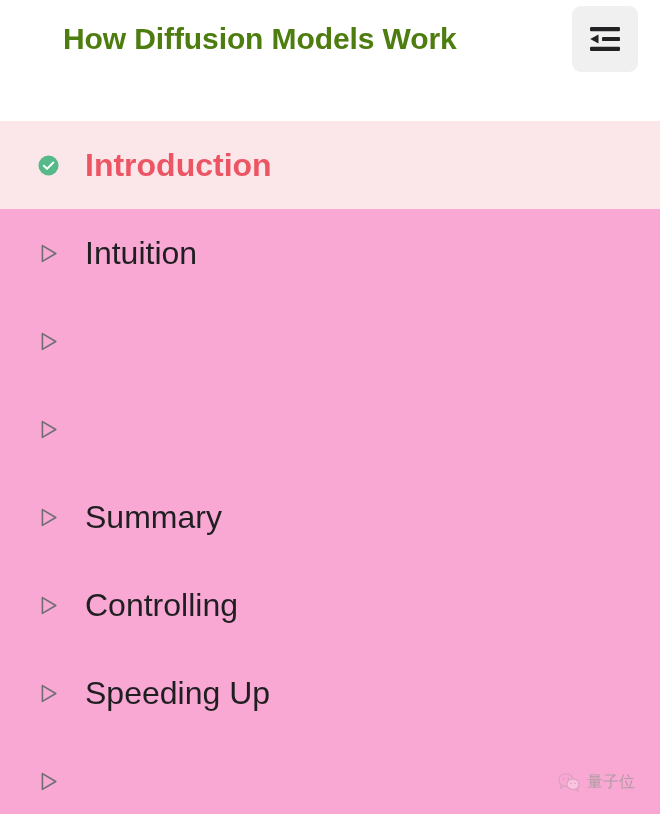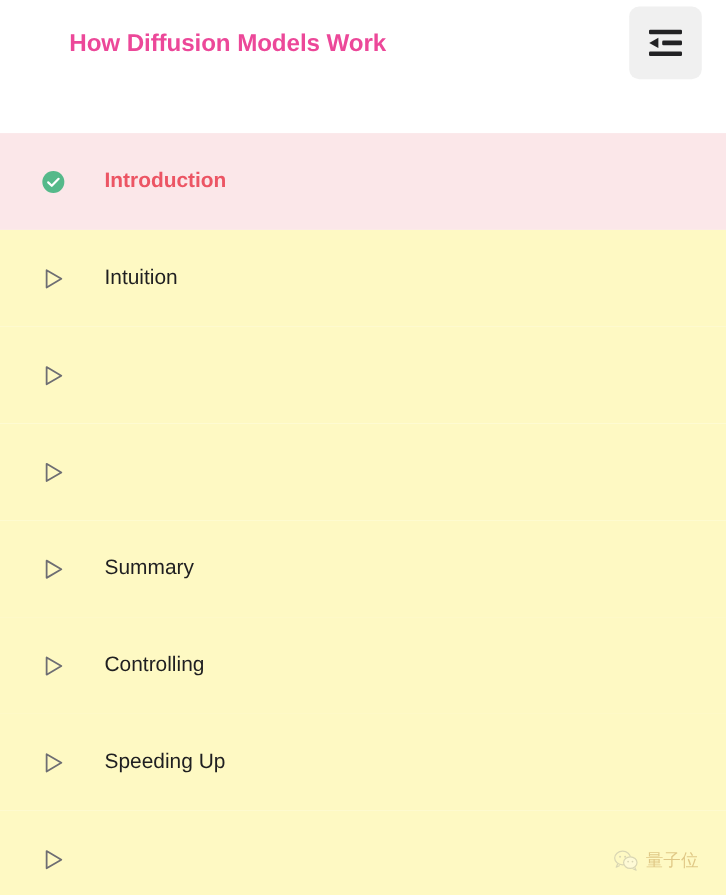--- a/index.html
+++ b/index.html
@@ -27,24 +27,24 @@
     top: 0;
     width: 660px;
     height: 121px;
     background: #ffffff;
   }
 
   .page-title {
     position: absolute;
     left: 63px;
     top: 19px;
-    font-size: 22px;
+    font-size: 30px;
     font-weight: 700;
     letter-spacing: -0.1px;
-    color: #ec4899;
+    color: #4d7c0f;
     white-space: nowrap;
     line-height: 40px;
   }
 
   .collapse-btn {
     position: absolute;
     left: 572px;
     top: 6px;
     width: 66px;
     height: 66px;
@@ -71,21 +71,21 @@
     top: 121px;
     width: 660px;
   }
 
   .chapter-row {
     position: relative;
     width: 660px;
     height: 88px;
     display: flex;
     align-items: center;
-    background: #fef9c3;
+    background: #f9a8d4;
     cursor: pointer;
   }
 
   .chapter-row.active {
     background: #fbe7e9;
   }
 
   .row-marker {
     position: absolute;
     left: 36px;
@@ -105,24 +105,24 @@
   }
 
   .play-triangle {
     display: block;
     width: 21px;
     height: 21px;
   }
 
   .row-label {
     position: absolute;
-    left: 95px;
+    left: 85px;
     top: 50%;
     transform: translateY(-50%);
-    font-size: 19px;
+    font-size: 32px;
     font-weight: 400;
     color: #1f1f21;
     white-space: nowrap;
     line-height: 32px;
   }
 
   .chapter-row.active .row-label {
     color: #ec5564;
     font-weight: 700;
   }
@@ -140,21 +140,21 @@
   }
 
   .watermark-logo {
     display: block;
     width: 22px;
     height: 20px;
   }
 
   .watermark-text {
     font-size: 16px;
-    color: #a16207;
+    color: #15803d;
     font-family: "DejaVu Sans", "Liberation Sans", sans-serif;
     line-height: 20px;
     white-space: nowrap;
   }
 </style>
 </head>
 <body>
 
 <div class="app">
 

